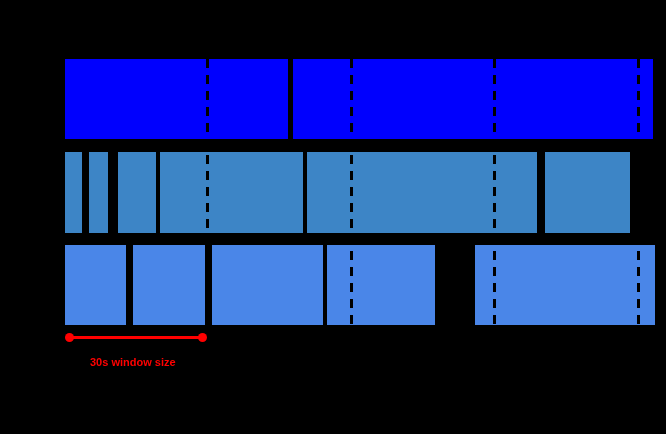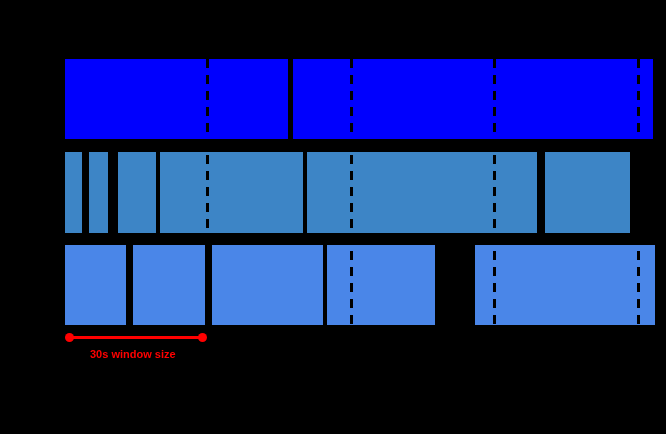--- a/index.html
+++ b/index.html
@@ -66,15 +66,15 @@
       </div>
       <div class="dashed-line" style="left: 205.5px; top: 59px; height: 266px;"></div>
       <div class="dashed-line" style="left: 349.5px; top: 59px; height: 266px;"></div>
       <div class="dashed-line" style="left: 492.5px; top: 59px; height: 266px;"></div>
       <div class="dashed-line" style="left: 636.5px; top: 59px; height: 266px;"></div>
     </div>
   <div class="annotation">
     <div class="ann-line" style="left: 69px; top: 336px; width: 133px;"></div>
     <div class="ann-dot" style="left: 65px; top: 333px;"></div>
     <div class="ann-dot" style="left: 198px; top: 333px;"></div>
-    <div class="ann-label" style="left: 90px; top: 348px; color: rgb(255, 0, 0);">30s window size</div>
+    <div class="ann-label" style="left: 90px; top: 356px; color: rgb(255, 0, 0);">30s window size</div>
   </div>
 </div>
 
 </body></html>

